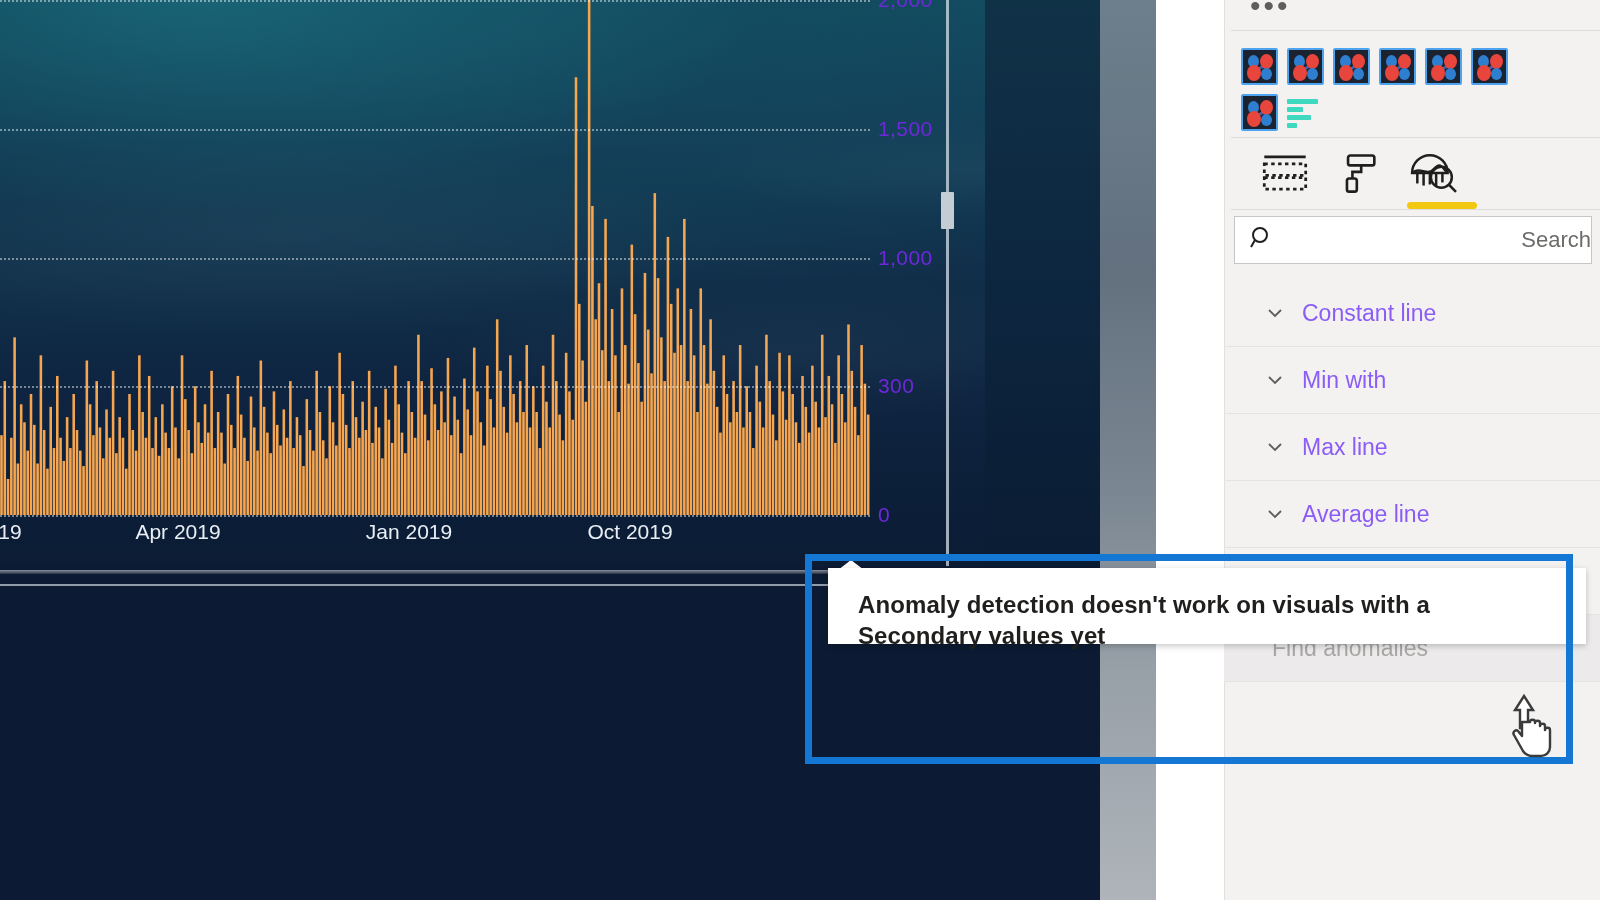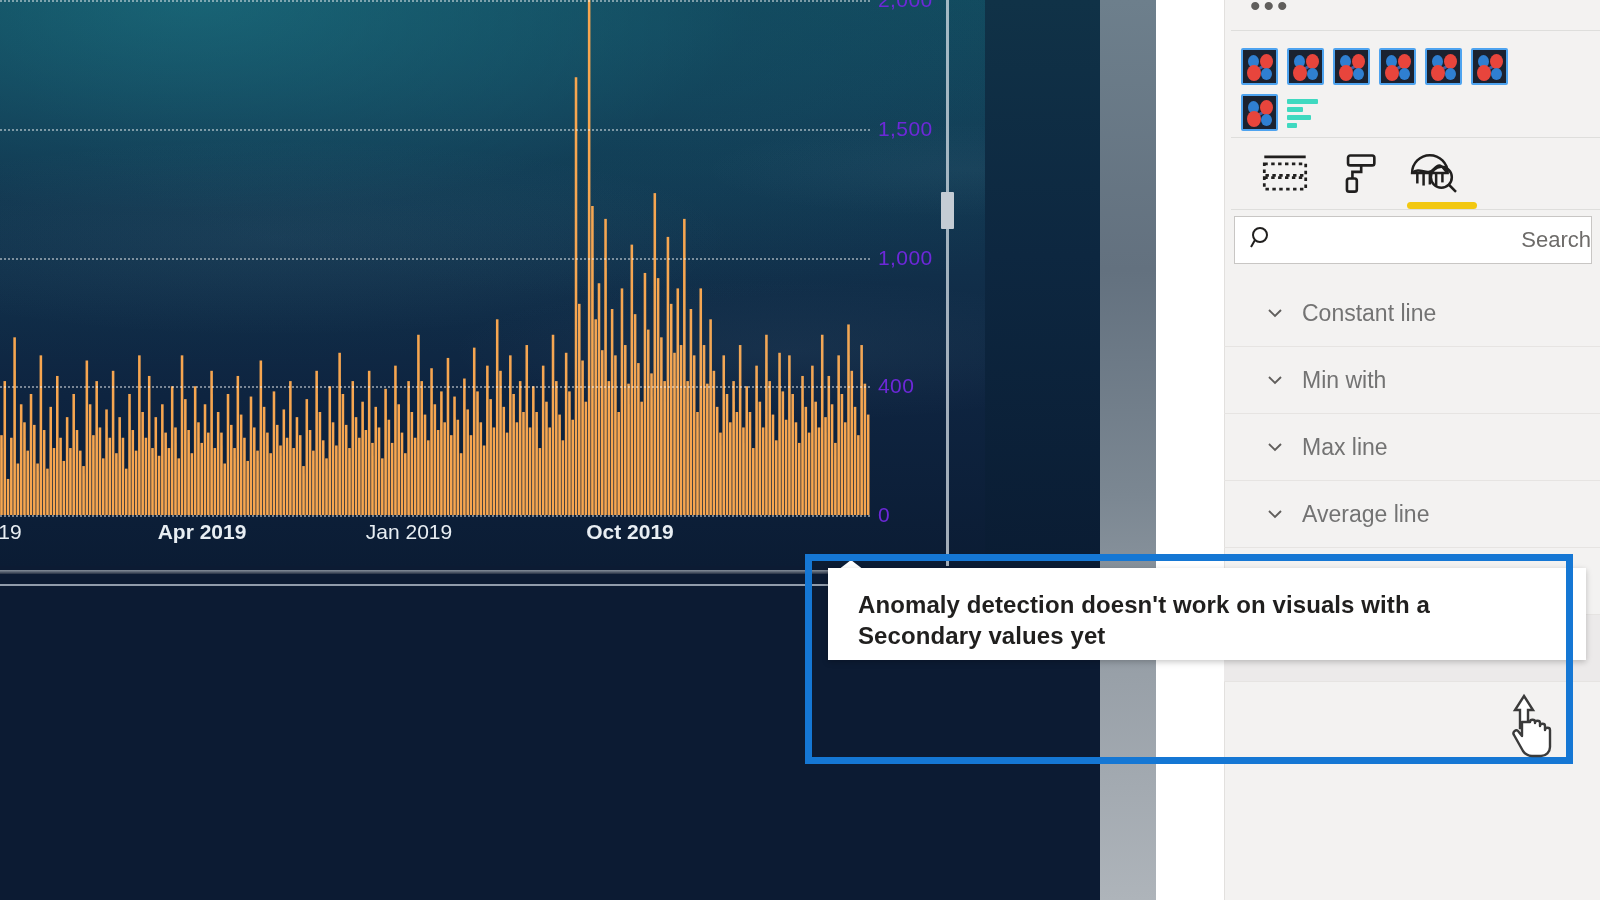--- a/index.html
+++ b/index.html
@@ -137,31 +137,31 @@
     text-align:right;
   }
   .search-input::placeholder{ color:#6d6b69; }
 
   .acc-list{ position:absolute; left:1224px; top:280px; width:376px; }
   .acc-row{
     position:relative; height:67px; display:flex; align-items:center;
     border-bottom:1px solid #e6e4e2; padding-left:40px; cursor:pointer;
   }
   .acc-chev{ width:22px; height:22px; margin-right:16px; flex:0 0 auto; }
-  .acc-label{ font-size:23px; color:#737373; }
+  .acc-label{ font-size:23px; color:#8b5cf6; }
   .acc-row.disabled .acc-label{ color:#a9a7a5; }
   .acc-row.disabled{ background:#eceaea; }
 
   
   .highlight-box{
     position:absolute; left:805px; top:554px; width:768px; height:210px;
     border:7px solid #1577d4; background:transparent; pointer-events:none;
   }
   .tooltip{
-    position:absolute; left:828px; top:568px; width:758px; height:92px;
+    position:absolute; left:828px; top:568px; width:758px; height:76px;
     background:#fff; box-shadow:0 2px 6px rgba(0,0,0,.22);
     padding:22px 26px 0 30px;
   }
   .tooltip-notch{
     position:absolute; left:838px; top:560px; width:26px; height:10px;
     background:#fff; clip-path:polygon(50% 0, 100% 100%, 0 100%);
   }
   .tooltip-text{
     font-size:24px; line-height:1.28; color:#201f1e; font-weight:bold;
     letter-spacing:.1px;
@@ -715,31 +715,31 @@
   </div>
 
   <div class="canvas-right"></div>
   <div class="canvas-divider"></div>
   <div class="canvas-divider2"></div>
 
   <div id="axes" style="position:absolute;left:0;top:0;width:1000px;height:566px;">
       <div class="gridline" style="top: 515px;"></div>
       <div class="ytick" style="top: 515px;">0</div>
       <div class="gridline" style="top: 386.25px;"></div>
-      <div class="ytick" style="top: 386.25px;">400</div>
+      <div class="ytick" style="top: 386.25px;">300</div>
       <div class="gridline" style="top: 257.5px;"></div>
       <div class="ytick" style="top: 257.5px;">1,000</div>
       <div class="gridline" style="top: 128.75px;"></div>
       <div class="ytick" style="top: 128.75px;">1,500</div>
       <div class="gridline" style="top: 0px;"></div>
       <div class="ytick" style="top: 0px;">2,000</div>
       <div class="xtick" style="left: 10px;">19</div>
-      <div class="xtick" style="left: 202px; font-weight: bold;">Apr 2019</div>
+      <div class="xtick" style="left: 178px;">Apr 2019</div>
       <div class="xtick" style="left: 409px;">Jan 2019</div>
-      <div class="xtick" style="left: 630px; font-weight: bold;">Oct 2019</div>
+      <div class="xtick" style="left: 630px;">Oct 2019</div>
     </div>
 
   <div class="vscroll-track"></div>
   <div class="vscroll-thumb"></div>
 
   <div class="grey-strip"></div>
   <div class="white-gap"></div>
 
   <div class="pane"></div>
 

